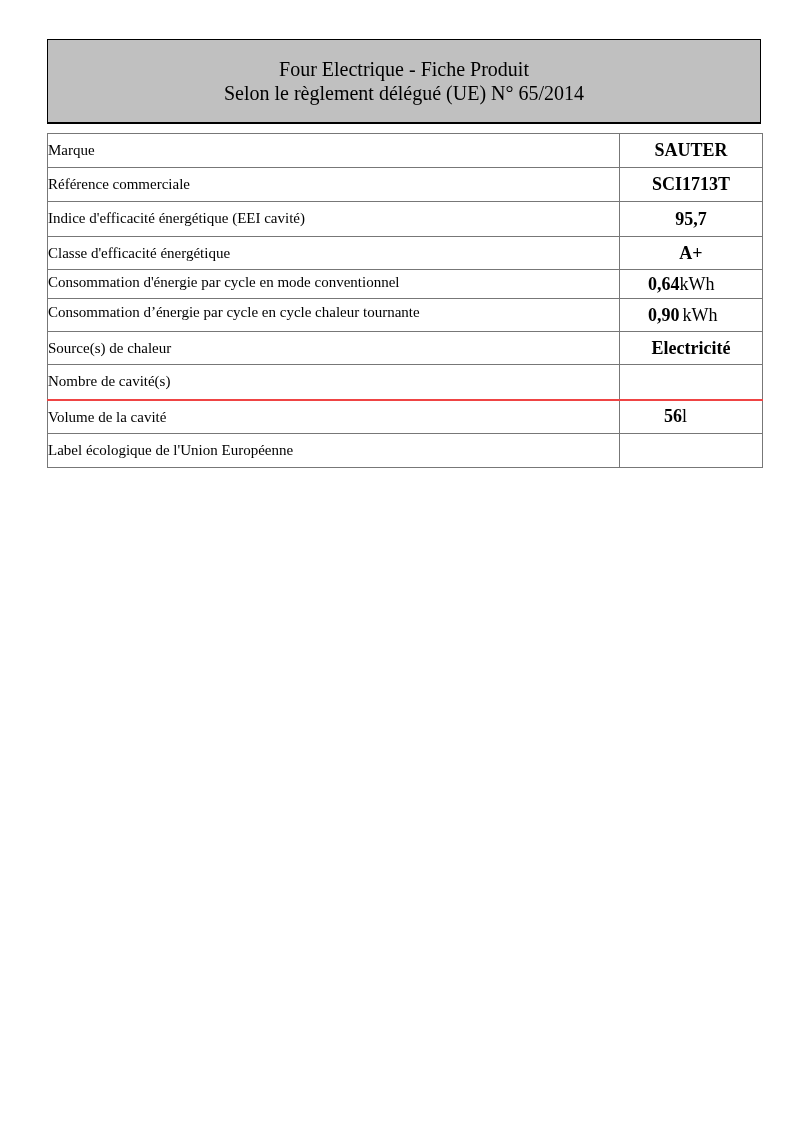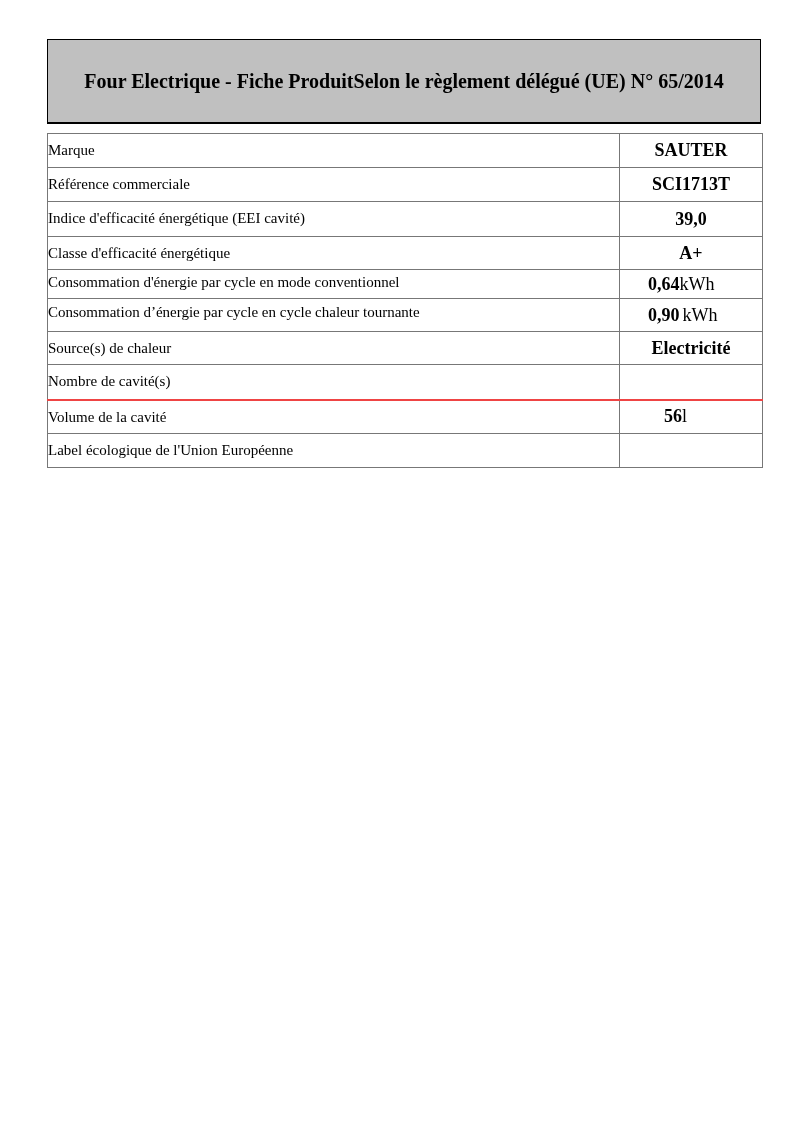--- a/index.html
+++ b/index.html
@@ -4,22 +4,22 @@
   <style>
     html, body { margin: 0; padding: 0; background: #ffffff; }
     body {
       width: 802px; height: 1134px; position: relative; overflow: hidden;
       font-family: "Liberation Serif", "DejaVu Serif", serif; color: #000;
     }
     .header {
       position: absolute; left: 47px; top: 39px; width: 714px; height: 85px;
       background: #c0c0c0; border: 1px solid #000; box-sizing: border-box;
       border-bottom-width: 2px;
-      display: flex; flex-direction: row; align-items: center; justify-content: center;
-      font-weight: bold; font-size: 20px; line-height: 24px;
+      display: flex; flex-direction: column; align-items: center; justify-content: center;
+      font-weight: normal; font-size: 20px; line-height: 24px;
     }
     .sheet {
       position: absolute; left: 47px; top: 133px; width: 716px;
       border-collapse: collapse; table-layout: fixed;
     }
     .sheet td {
       border: 1px solid #777; padding: 0; box-sizing: border-box;
       font-size: 15px;
     }
     .sheet td.label { text-align: left; padding-right: 32px; width: 572px; vertical-align: top; padding-top: 8px; }
@@ -42,21 +42,21 @@
       <tr style="height:34px">
     <td class="label">Marque</td>
     <td class="value">SAUTER</td>
   </tr>
   <tr style="height:34px">
     <td class="label">Référence commerciale</td>
     <td class="value">SCI1713T</td>
   </tr>
   <tr style="height:35px">
     <td class="label">Indice d'efficacité énergétique (EEI cavité)</td>
-    <td class="value">39,0</td>
+    <td class="value">95,7</td>
   </tr>
   <tr style="height:33px">
     <td class="label">Classe d'efficacité énergétique</td>
     <td class="value">A+</td>
   </tr>
   <tr style="height:29px">
     <td class="label" style="padding-top:4px">Consommation d'énergie par cycle en mode conventionnel</td>
     <td class="value left">
       <span>0,64</span><span class="unit">kWh</span>
     </td>

